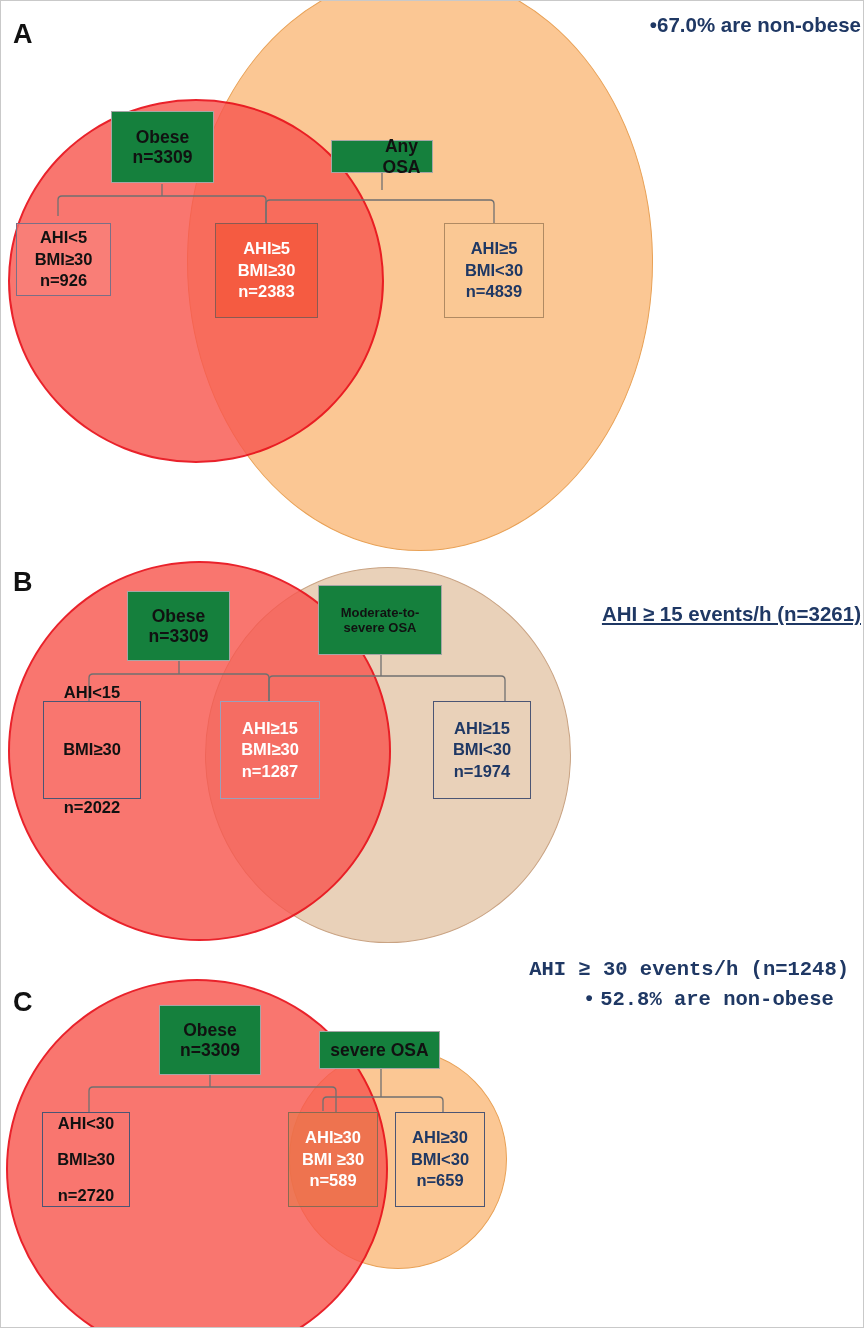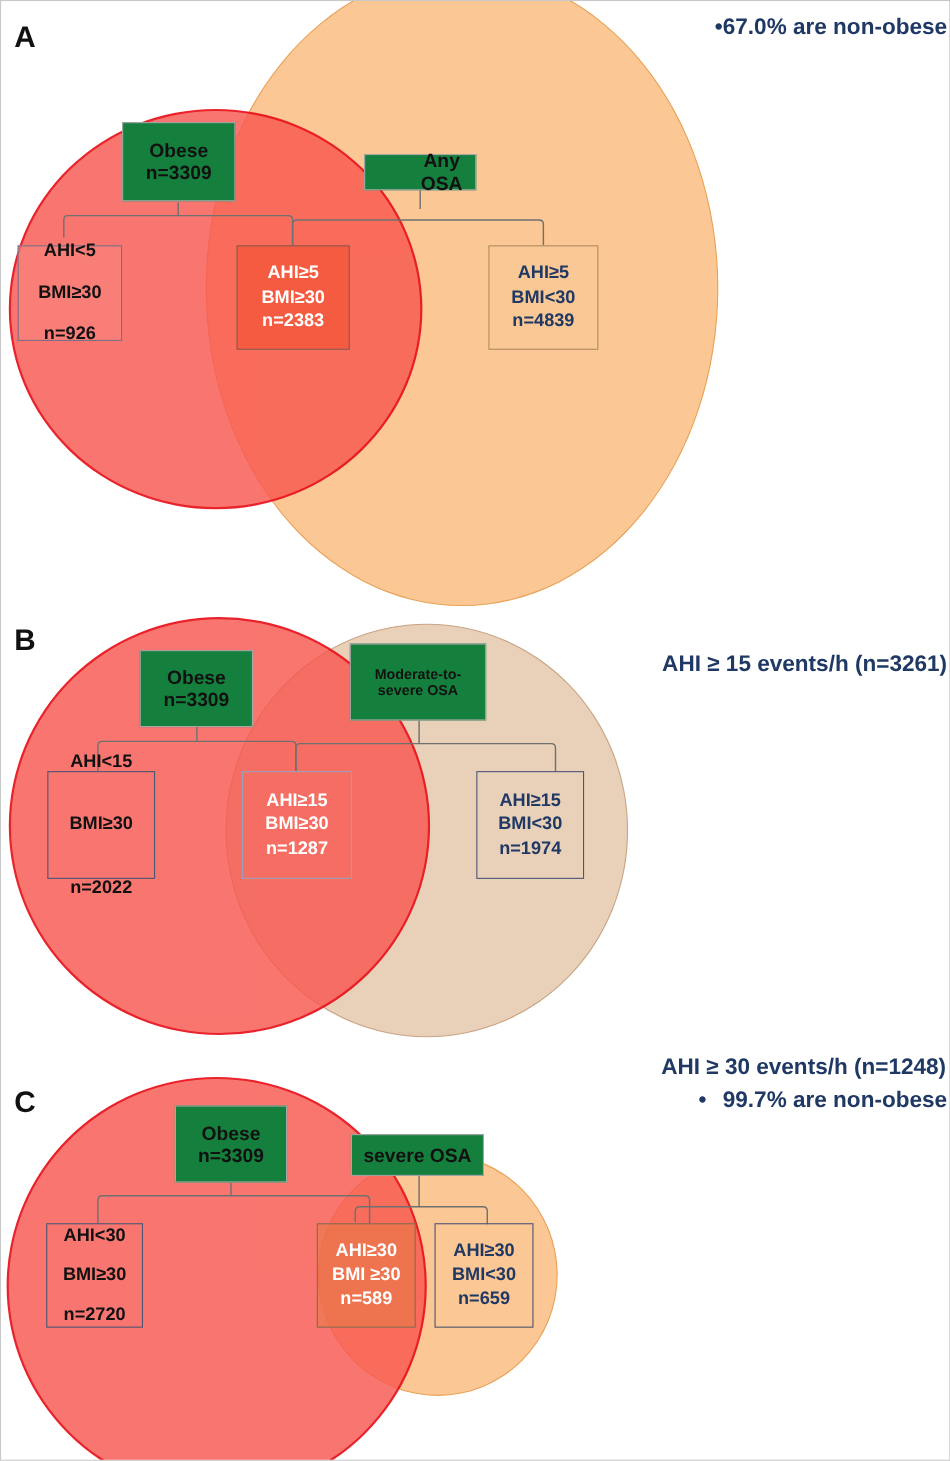--- a/index.html
+++ b/index.html
@@ -95,21 +95,21 @@
   </svg>
 
   <div class="gbox" style="left:110px;top:110px;width:103px;height:72px;">
     <span>Obese</span>
     <span class="sub">n=3309</span>
   </div>
   <div class="gbox" style="left:330px;top:139px;width:102px;height:33px;padding-left:39px;">
     <span>Any OSA</span>
   </div>
 
-  <div class="sbox sb-pink" style="left:15px;top:222px;width:95px;height:87px;gap:16px;">
+  <div class="sbox sb-pink" style="left:15px;top:222px;width:95px;height:73px;">
     <span>AHI&lt;5</span>
     <span>BMI≥30</span>
     <span>n=926</span>
   </div>
   <div class="sbox sb-red" style="left:214px;top:222px;width:103px;height:95px;">
     <span>AHI≥5</span>
     <span>BMI≥30</span>
     <span>n=2383</span>
   </div>
   <div class="sbox sb-orange" style="left:443px;top:222px;width:100px;height:95px;">
@@ -153,21 +153,21 @@
     <span>AHI≥15</span>
     <span>BMI≥30</span>
     <span>n=1287</span>
   </div>
   <div class="sbox sb-navy" style="left:432px;top:148px;width:98px;height:98px;">
     <span>AHI≥15</span>
     <span>BMI&lt;30</span>
     <span>n=1974</span>
   </div>
 
-  <div class="hdr" style="right:4px;top:38px;text-align:right;">
+  <div class="hdr" style="right:4px;top:48px;text-align:right;text-decoration:underline;">
     <span class="line1">AHI ≥ 15 events/h (n=3261)</span>
   </div>
 </div>
 
 <div class="panel" id="panel-c">
 
   <div class="panel-letter" style="left:12px;top:30px;">C</div>
 
   <div class="circle c-orange" style="left:288px;top:92px;width:218px;height:220px;"></div>
   <div class="circle c-red" style="left:5px;top:22px;width:382px;height:380px;opacity:0.93;"></div>
@@ -194,17 +194,17 @@
     <span>AHI≥30</span>
     <span>BMI ≥30</span>
     <span>n=589</span>
   </div>
   <div class="sbox sb-navy" style="left:394px;top:155px;width:90px;height:95px;">
     <span>AHI≥30</span>
     <span>BMI&lt;30</span>
     <span>n=659</span>
   </div>
 
-  <div class="hdr" style="right:4px;top:0px;text-align:left;">
+  <div class="hdr" style="right:16px;top:0px;text-align:center;font-family:Liberation Mono, monospace;">
     <span class="line1">AHI ≥ 30 events/h (n=1248)</span>
-    <span class="line2"><span class="bullet">•</span><span>99.7% are non-obese</span></span>
+    <span class="line2"><span class="bullet">•</span><span>52.8% are non-obese</span></span>
   </div>
 </div>
 
 </body></html>

